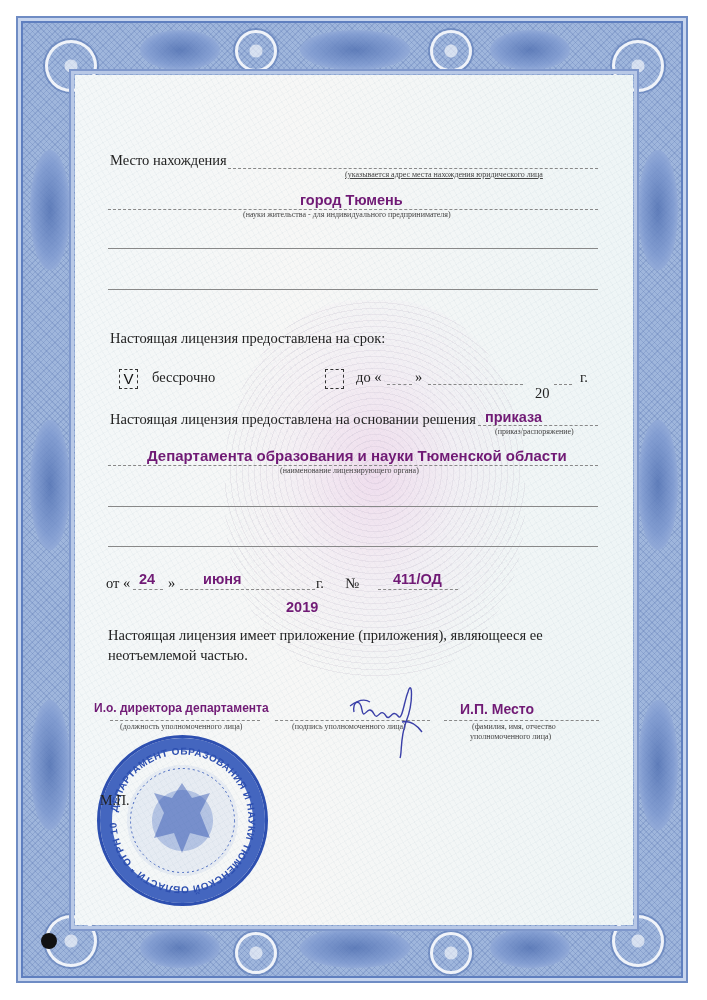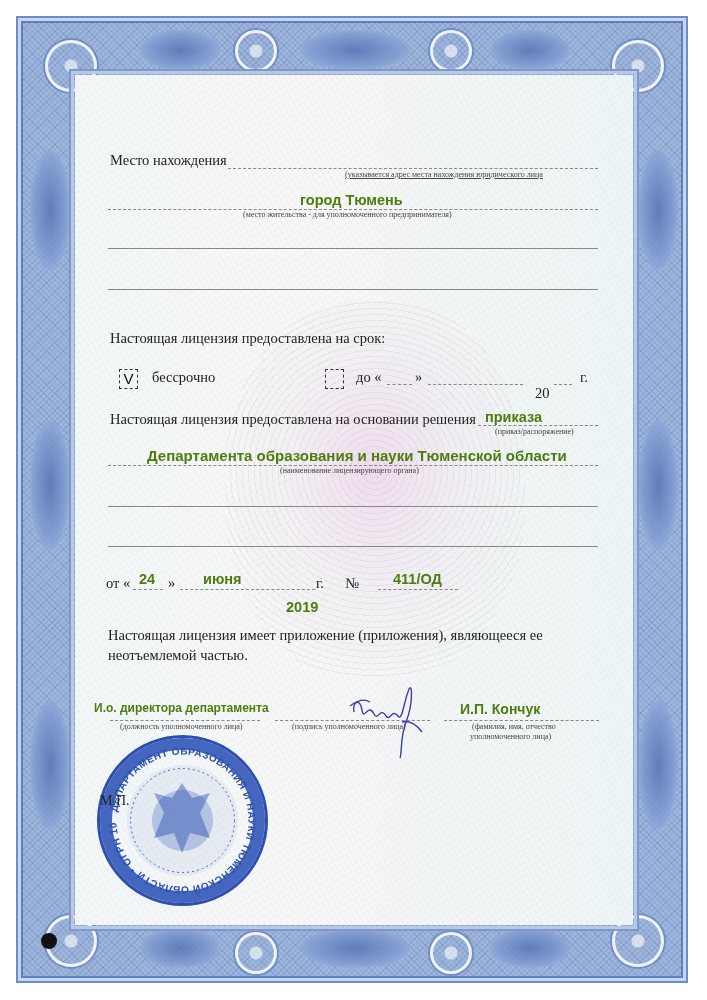--- a/index.html
+++ b/index.html
@@ -36,21 +36,21 @@
       linear-gradient(90deg, #f3f7f8 0%, #f7f7f6 40%, #eef5f6 100%);
   }
   .guilloche {
     position:absolute; left:225px; top:300px; width:300px; height:380px;
     border-radius:45%;
     background:
       repeating-radial-gradient(circle at 50% 45%, rgba(180,170,190,0.18) 0 1px, transparent 1px 6px),
       radial-gradient(ellipse at 50% 45%, rgba(235,200,230,0.55) 0%, rgba(240,225,240,0.3) 40%, transparent 70%);
   }
   .txt { position:absolute; color:#222; font-size:14.5px; white-space:nowrap; }
-  .bold { font-family:"Liberation Sans", "DejaVu Sans", sans-serif; font-weight:bold; color:#4d7c0f; }
+  .bold { font-family:"Liberation Sans", "DejaVu Sans", sans-serif; font-weight:bold; color:#701a75; }
   .small { position:absolute; font-size:8px; color:#444; white-space:nowrap; }
   .line { position:absolute; height:0; border-top:1px solid #666; }
   .dline { position:absolute; height:0; border-top:1px dashed #888; }
   .checkbox {
     position:absolute; width:17px; height:18px; border:1px dashed #333; background:transparent;
     font-family:"Liberation Sans", sans-serif; font-size:15px; text-align:center; line-height:18px; color:#111;
   }
   .seal {
     position:absolute; left:97px; top:735px; width:165px; height:165px; border-radius:50%;
     border:3px solid #2d4fb0; box-shadow: inset 0 0 0 10px rgba(255,255,255,0), inset 0 0 0 12px #4466bf;
@@ -92,21 +92,21 @@
 
 <div class="inner-border"></div>
 <div class="paper"></div>
 <div class="guilloche"></div>
 
 <div class="txt" style="left:110px;top:152px;">Место нахождения</div>
 <div class="dline" style="left:228px;top:168px;width:370px;"></div>
 <div class="small" style="left:345px;top:170px;text-decoration:underline;">(указывается адрес места нахождения юридического лица</div>
 <div class="txt bold" style="left:300px;top:192px;font-size:14.5px;">город Тюмень</div>
 <div class="dline" style="left:108px;top:209px;width:490px;"></div>
-<div class="small" style="left:243px;top:210px;">(место жительства - для уполномоченного предпринимателя)</div>
+<div class="small" style="left:243px;top:210px;">(науки жительства - для индивидуального предпринимателя)</div>
 <div class="line" style="left:108px;top:248px;width:490px;border-color:#888;"></div>
 <div class="line" style="left:108px;top:289px;width:490px;border-color:#888;"></div>
 
 <div class="txt" style="left:110px;top:330px;">Настоящая лицензия предоставлена на срок:</div>
 <div class="checkbox" style="left:119px;top:369px;">V</div>
 <div class="txt" style="left:152px;top:369px;">бессрочно</div>
 <div class="checkbox" style="left:325px;top:369px;"></div>
 <div class="txt" style="left:356px;top:369px;">до «</div>
 <div class="dline" style="left:387px;top:384px;width:25px;"></div>
 <div class="txt" style="left:415px;top:369px;">»</div>
@@ -142,21 +142,21 @@
 
 <div class="txt bold" style="left:94px;top:701px;font-size:12px;">И.о. директора департамента</div>
 <div class="dline" style="left:110px;top:720px;width:150px;"></div>
 <div class="small" style="left:120px;top:722px;">(должность уполномоченного лица)</div>
 <div class="dline" style="left:275px;top:720px;width:155px;"></div>
 <div class="small" style="left:292px;top:722px;">(подпись уполномоченного лица)</div>
 <svg style="position:absolute;left:340px;top:672px;" width="90" height="90">
   <path d="M14 40 C 12 30, 20 25, 22 38 C 24 50, 28 30, 34 42 C 38 50, 40 34, 46 44 C 50 50, 52 36, 58 44 C 62 50, 64 30, 68 20 C 72 6, 74 30, 66 50 C 60 66, 62 82, 60 86 M 62 50 C 70 48, 76 52, 82 60" stroke="#3a3fa8" stroke-width="1.4" fill="none"></path>
   <path d="M10 34 C 18 28, 24 26, 30 30" stroke="#3a3fa8" stroke-width="1.2" fill="none"></path>
 </svg>
-<div class="txt bold" style="left:460px;top:701px;font-size:14px;">И.П. Кончук</div>
+<div class="txt bold" style="left:460px;top:701px;font-size:14px;">И.П. Место</div>
 <div class="dline" style="left:444px;top:720px;width:155px;"></div>
 <div class="small" style="left:472px;top:722px;">(фамилия, имя, отчество</div>
 <div class="small" style="left:470px;top:732px;">уполномоченного лица)</div>
 
 <div class="seal">
   <svg class="seal-text" viewBox="0 0 165 165">
     <defs>
         <path id="sealcirc" d="M82.5,82.5 m-66,0 a66,66 0 1,1 132,0 a66,66 0 1,1 -132,0"></path>
       </defs>
     <text font-family="Liberation Sans, sans-serif" font-size="10" font-weight="bold" fill="#2d4fb0" letter-spacing="0.5">

